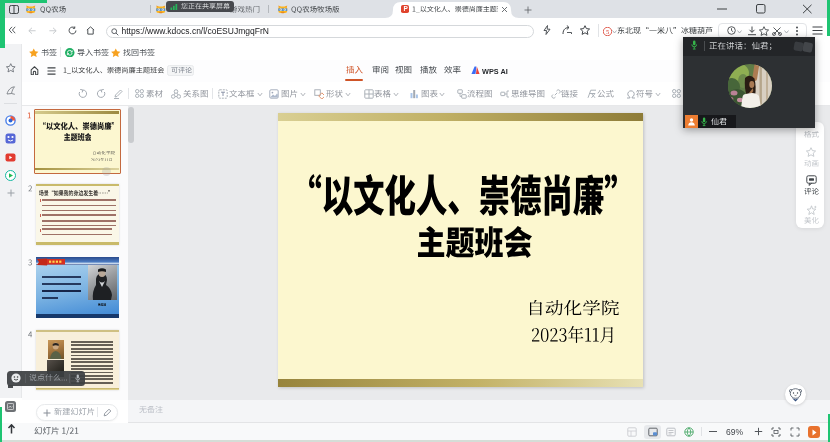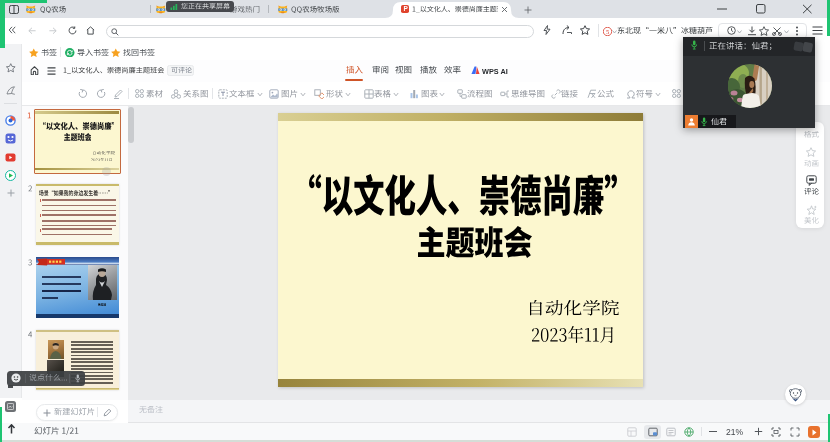--- a/index.html
+++ b/index.html
@@ -90,20 +90,21 @@
       <path d="M8.8 5 A3.8 3.8 0 1 1 7.5 2.1 M7.5 0.5 V2.6 H5.4" stroke="#4a4e52" stroke-width="1.1" fill="none"></path>
     </svg>
 <svg class="abs" style="left:86px;top:25.5px" width="9" height="9" viewBox="0 0 10 10">
       <path d="M1 4.5 L5 1 L9 4.5 M2 4 V9 H8 V4" stroke="#4a4e52" stroke-width="1.1" fill="none"></path>
     </svg>
 <div class="abs" style="left:106px;top:24.5px;width:428px;height:13px;border:1px solid #d5d8db;border-radius:6.5px;background:#fff"></div>
 <svg class="abs" style="left:110.5px;top:27.5px" width="8" height="8" viewBox="0 0 8 8">
       <circle cx="3.2" cy="3.2" r="2.4" fill="none" stroke="#5f6368" stroke-width="1"></circle>
       <path d="M5 5 L7.3 7.3" stroke="#5f6368" stroke-width="1"></path>
     </svg>
+<div class="abs" style="left:121.5px;top:26px;font:8.5px 'Liberation Sans';color:#202124">https://www.kdocs.cn/l/coESUJmgqFrN</div>
 <svg class="abs" style="left:542px;top:25px" width="10" height="10" viewBox="0 0 10 10">
       <path d="M5.5 0.5 L2 5.5 H4.5 L4 9.5 L8 4.2 H5.2 Z" fill="none" stroke="#414549" stroke-width="0.9"></path>
     </svg>
 <svg class="abs" style="left:562px;top:25px" width="11" height="10" viewBox="0 0 11 10">
       <path d="M1 9 C1 4 4 2.5 7 2.5 M7 2.5 L4.8 0.4 M7 2.5 L4.8 4.6" stroke="#414549" stroke-width="1" fill="none"></path>
       <path d="M5 7.5 H9.5 V9" stroke="#414549" stroke-width="0.9" fill="none"></path>
     </svg>
 <svg class="abs" style="left:580px;top:25px" width="10" height="10" viewBox="0 0 10 10">
       <path d="M5 0.7 L6.4 3.6 L9.6 4 L7.2 6.2 L7.9 9.4 L5 7.8 L2.1 9.4 L2.8 6.2 L0.4 4 L3.6 3.6 Z" fill="none" stroke="#414549" stroke-width="1.0" stroke-linejoin="round"></path>
     </svg>
@@ -486,21 +487,21 @@
 <svg class="abs" style="left:666px;top:427px" width="10" height="10" viewBox="0 0 10 10">
       <rect x="0.8" y="1.2" width="8.4" height="7.6" rx="1" fill="none" stroke="#b6b9be" stroke-width="0.9"></rect>
       <path d="M2.5 3.5 H7.5 M2.5 5.5 H7.5 M2.5 7 H5.5" stroke="#b6b9be" stroke-width="0.8"></path>
     </svg>
 <svg class="abs" style="left:684px;top:426.5px" width="10" height="10" viewBox="0 0 10 10">
       <circle cx="5" cy="5" r="4.2" fill="none" stroke="#3fa45f" stroke-width="0.9"></circle>
       <path d="M0.8 5 H9.2 M5 0.8 A6.5 6.5 0 0 1 5 9.2 M5 0.8 A6.5 6.5 0 0 0 5 9.2" fill="none" stroke="#3fa45f" stroke-width="0.8"></path>
     </svg>
 <div class="abs" style="left:701px;top:427px;width:1px;height:9px;background:#e0e2e5"></div>
 <div class="abs" style="left:709px;top:430.5px;width:8px;height:1.2px;background:#53575c"></div>
-<div class="abs" style="left:726px;top:427px;font:8.5px 'Liberation Sans';color:#43474c">21%</div>
+<div class="abs" style="left:726px;top:427px;font:8.5px 'Liberation Sans';color:#43474c">69%</div>
 <svg class="abs" style="left:754px;top:427px" width="9" height="9" viewBox="0 0 9 9">
       <path d="M4.5 0.8 V8.2 M0.8 4.5 H8.2" stroke="#53575c" stroke-width="1"></path>
     </svg>
 <svg class="abs" style="left:771px;top:426.5px" width="10" height="10" viewBox="0 0 10 10">
       <path d="M1 3 V1 H3 M7 1 H9 V3 M9 7 V9 H7 M3 9 H1 V7" fill="none" stroke="#53575c" stroke-width="0.9"></path>
       <rect x="3" y="3.5" width="4" height="3" fill="none" stroke="#53575c" stroke-width="0.8"></rect>
     </svg>
 <svg class="abs" style="left:790px;top:426.5px" width="10" height="10" viewBox="0 0 10 10">
       <path d="M3.5 1 H1 V3.5 M6.5 1 H9 V3.5 M9 6.5 V9 H6.5 M1 6.5 V9 H3.5" fill="none" stroke="#53575c" stroke-width="0.9"></path>
     </svg>

